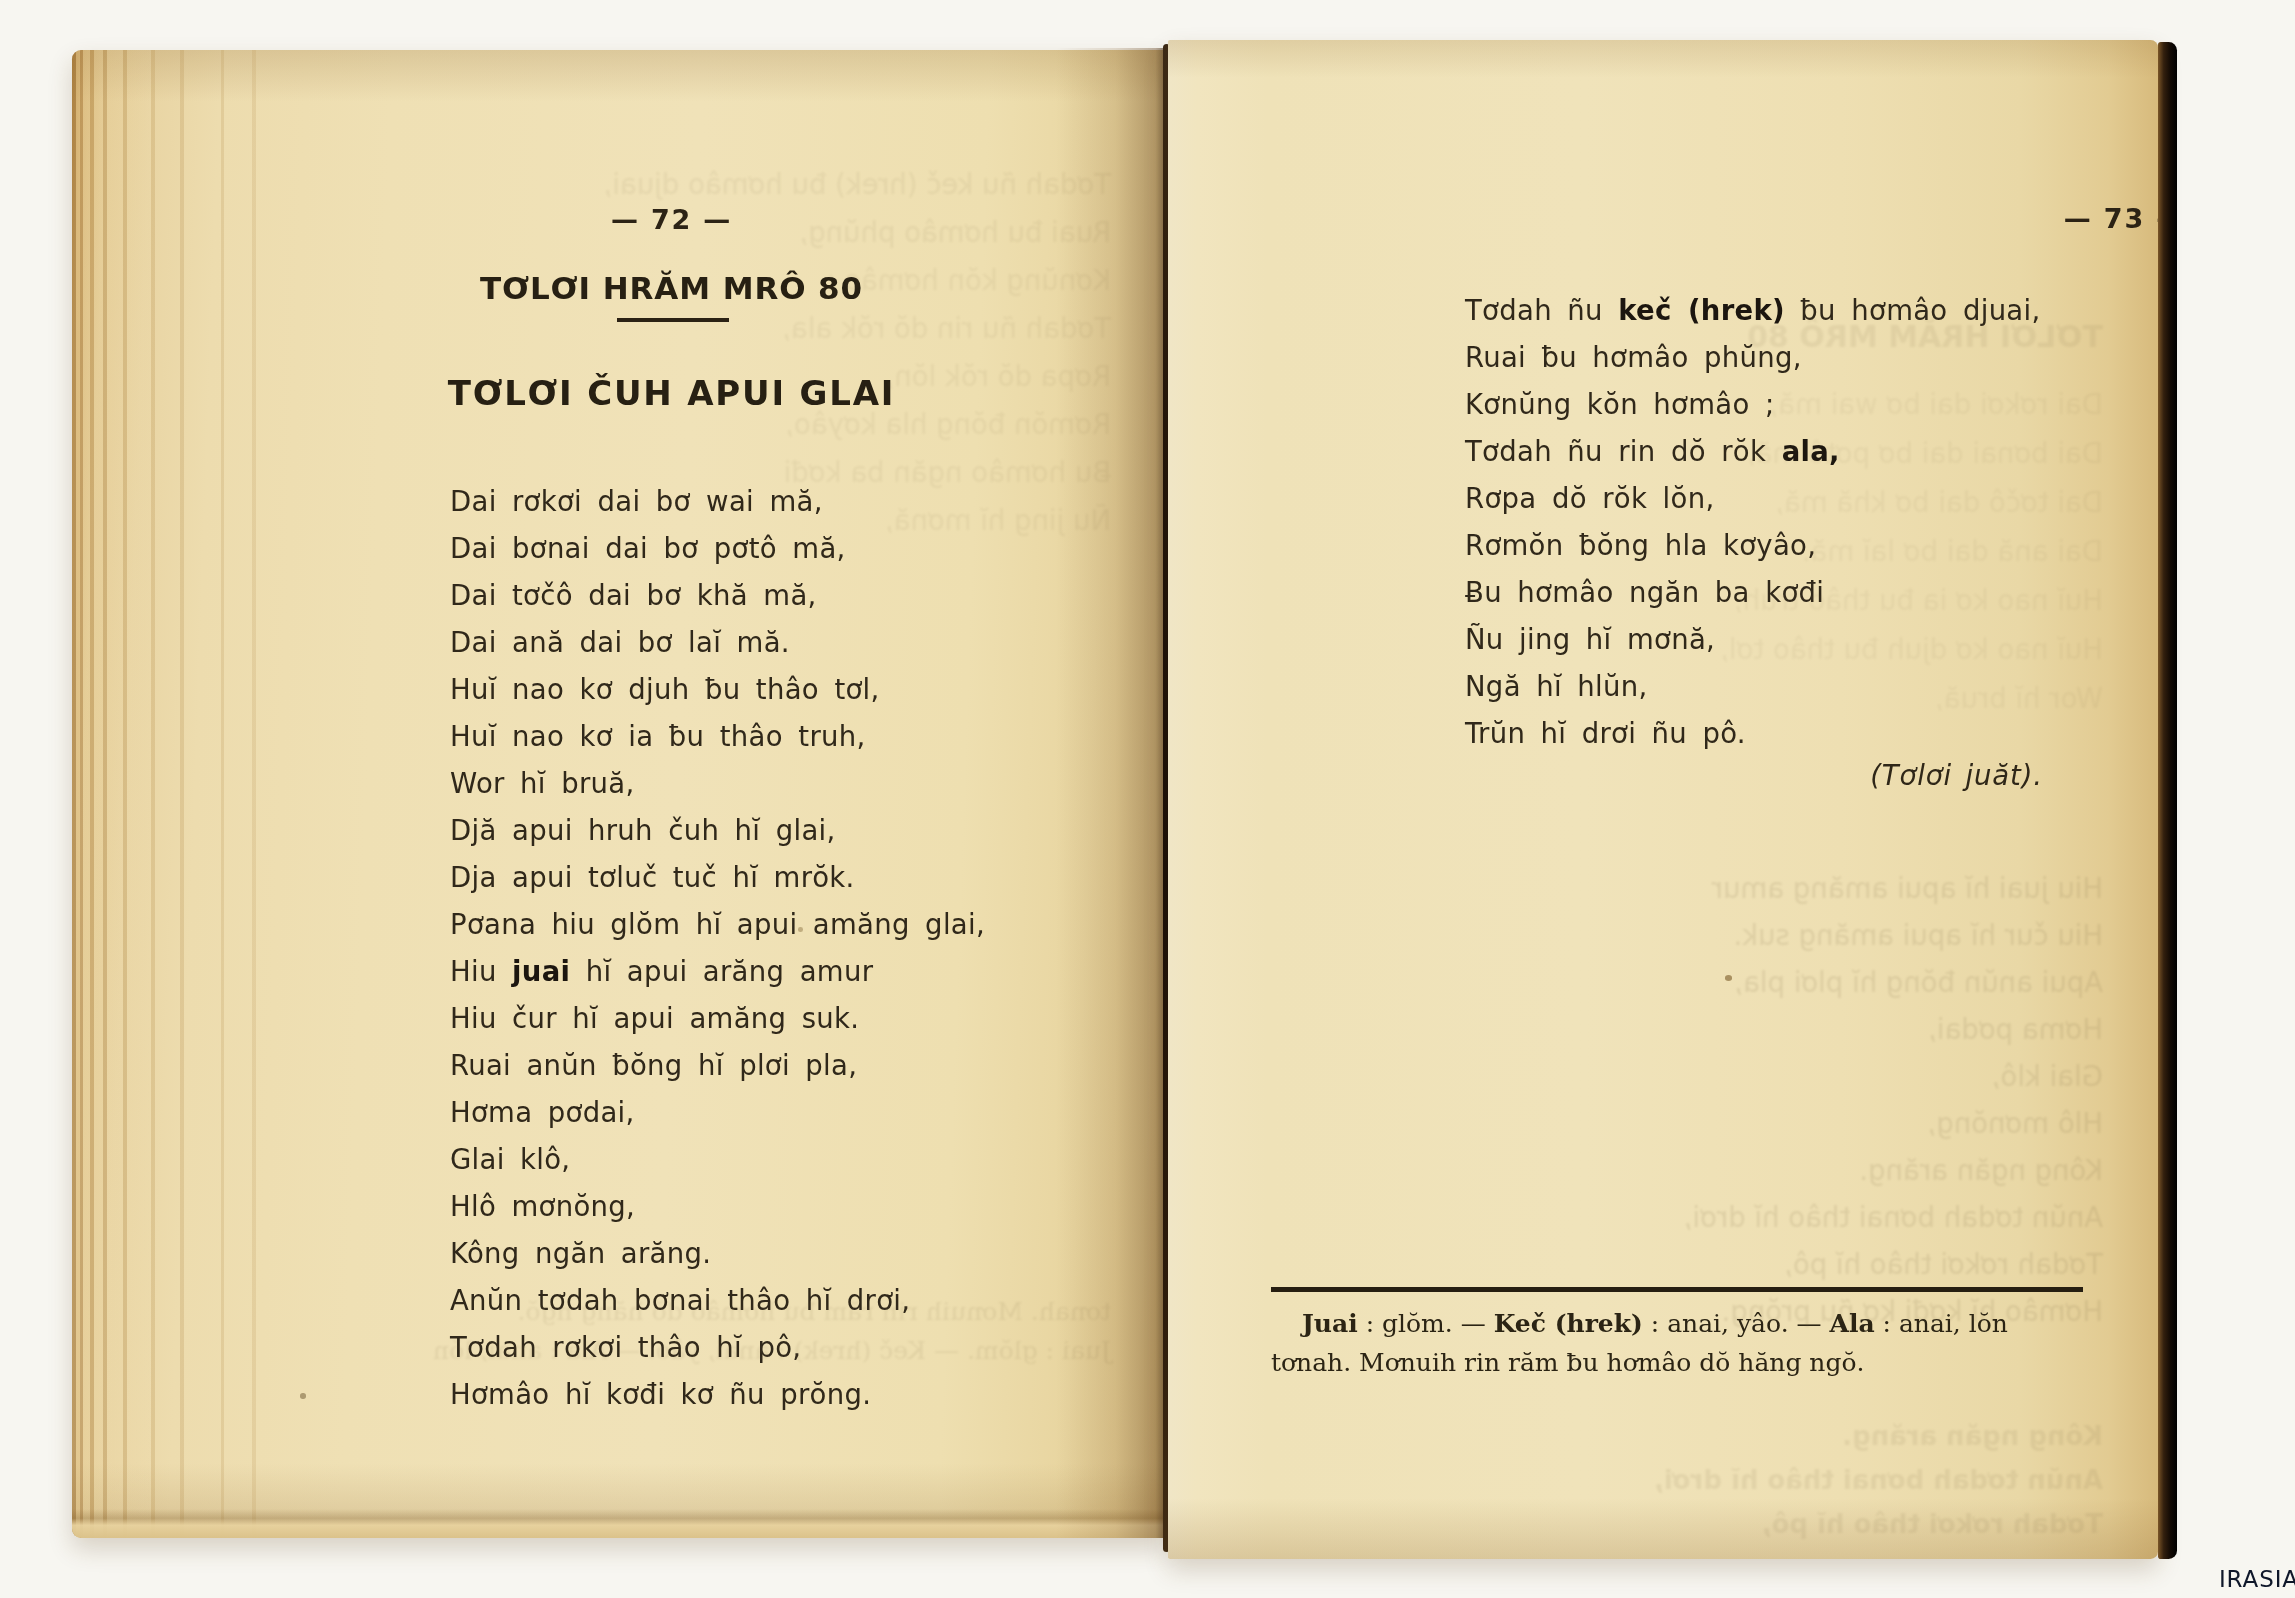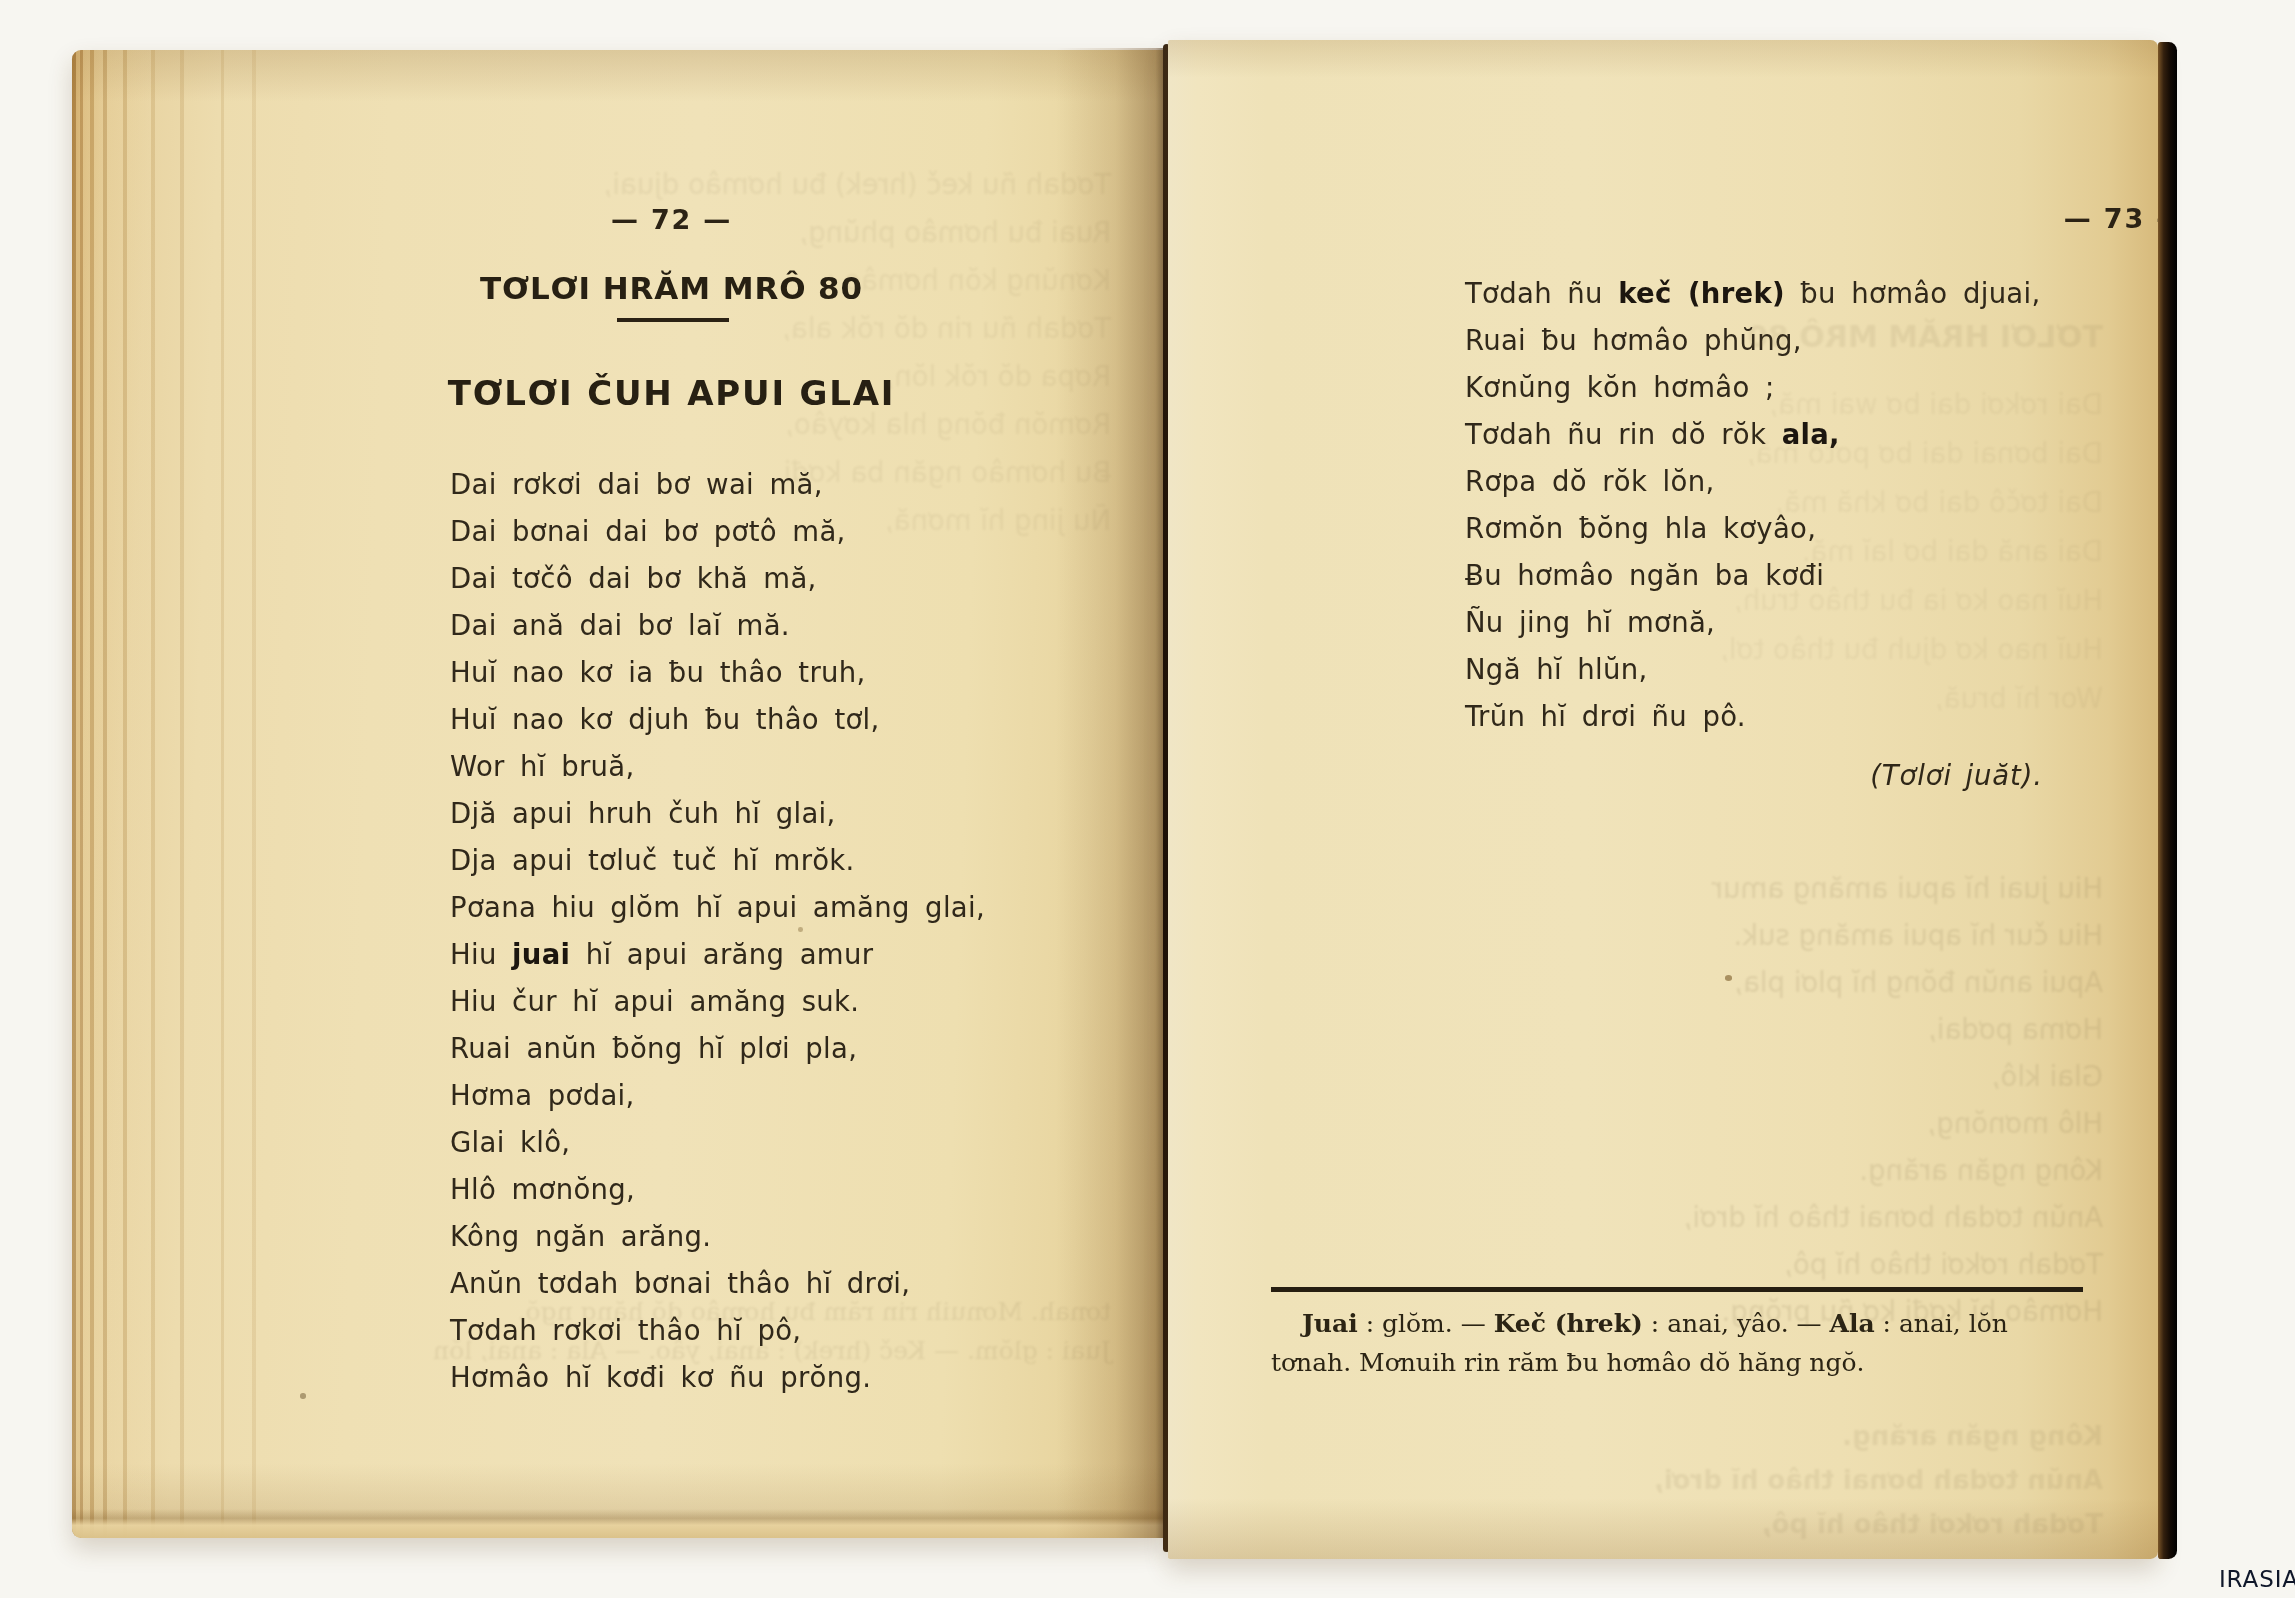--- a/index.html
+++ b/index.html
@@ -53,21 +53,21 @@
   .pagenum{position:absolute;font-weight:bold;font-size:27px;color:#2c2315;letter-spacing:1.8px;}
   .pagenumL{top:154px;left:156px;width:887px;text-align:center;}
   .pagenumR{top:163px;left:55px;width:962px;text-align:right;}
 
   .headingL{position:absolute;top:220px;left:156px;width:887px;text-align:center;
     font-size:31px;font-weight:bold;letter-spacing:0.9px;color:#272013;}
   .ruleL{position:absolute;top:268px;left:545px;width:112px;height:3.7px;background:#2b2214;}
   .subtitleL{position:absolute;top:323px;left:156px;width:887px;text-align:center;
     font-size:34px;font-weight:bold;letter-spacing:1.8px;color:#272013;}
 
-  .poem{position:absolute;}
+  .poem{position:absolute;margin-top:17px;}
   .poemL{top:411px;left:378px;width:707px;}
   .poemR{top:230px;left:297px;width:689px;}
   .pline{height:47px;line-height:47px;font-size:27.5px;color:#30281a;word-spacing:6.4px;letter-spacing:0.3px;white-space:nowrap;}
   .pline .b{font-weight:bold;color:#1c160f;}
 
   .attribution{position:absolute;top:719px;left:508px;width:367px;text-align:right;
     font-style:italic;font-size:27.5px;color:#2f2718;letter-spacing:0.9px;word-spacing:3.7px;}
 
   .fnRule{position:absolute;top:1247px;left:103px;width:812px;height:4.6px;background:#261e11;}
   .footnote{position:absolute;top:1264px;left:103px;width:836px;
@@ -98,22 +98,22 @@
     <div class="pagenum pagenumL">— 72 —</div>
     <div class="headingL">TƠLƠI HRĂM MRÔ 80</div>
     <div class="ruleL"></div>
     <div class="subtitleL">TƠLƠI ČUH APUI GLAI</div>
 
     <div class="poem poemL">
         <div class="pline"><span>Dai rơkơi dai bơ wai mă,</span></div>
         <div class="pline"><span>Dai bơnai dai bơ pơtô mă,</span></div>
         <div class="pline"><span>Dai tơčô dai bơ khă mă,</span></div>
         <div class="pline"><span>Dai ană dai bơ laĭ mă.</span></div>
+        <div class="pline"><span>Huĭ nao kơ djuh ƀu thâo tơl,</span></div>
         <div class="pline"><span>Huĭ nao kơ ia ƀu thâo truh,</span></div>
-        <div class="pline"><span>Huĭ nao kơ djuh ƀu thâo tơl,</span></div>
         <div class="pline"><span>Wor hĭ bruă,</span></div>
         <div class="pline"><span>Djă apui hruh čuh hĭ glai,</span></div>
         <div class="pline"><span>Dja apui tơluč tuč hĭ mrŏk.</span></div>
         <div class="pline"><span>Pơana hiu glŏm hĭ apui amăng glai,</span></div>
         <div class="pline"><span>Hiu </span><span class="b">juai</span><span> hĭ apui arăng amur</span></div>
         <div class="pline"><span>Hiu čur hĭ apui amăng suk.</span></div>
         <div class="pline"><span>Ruai anŭn ƀŏng hĭ plơi pla,</span></div>
         <div class="pline"><span>Hơma pơdai,</span></div>
         <div class="pline"><span>Glai klô,</span></div>
         <div class="pline"><span>Hlô mơnŏng,</span></div>

